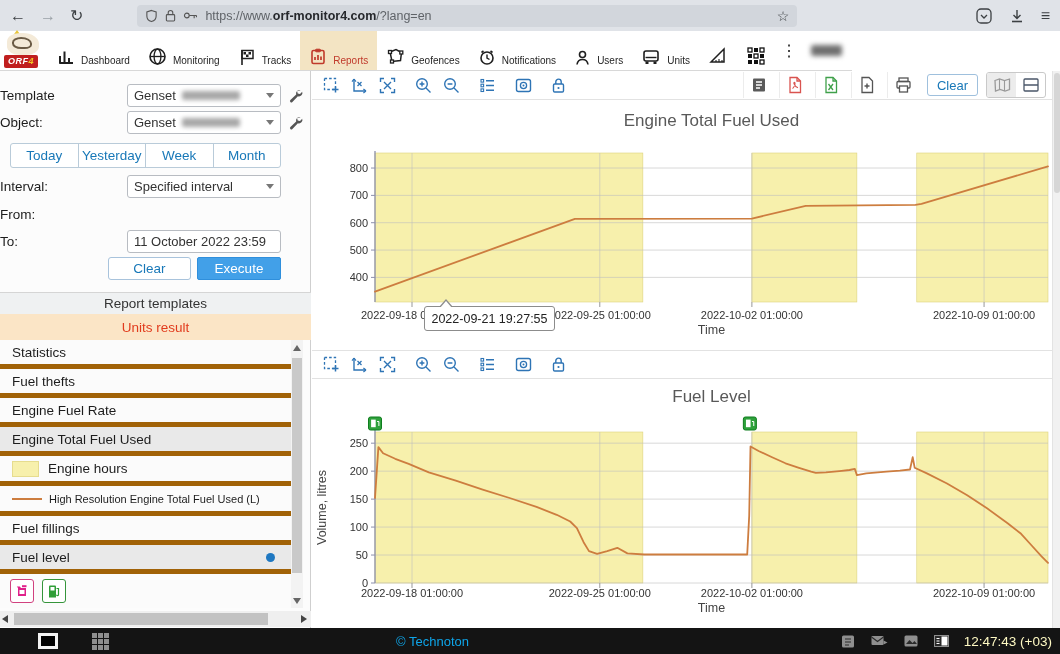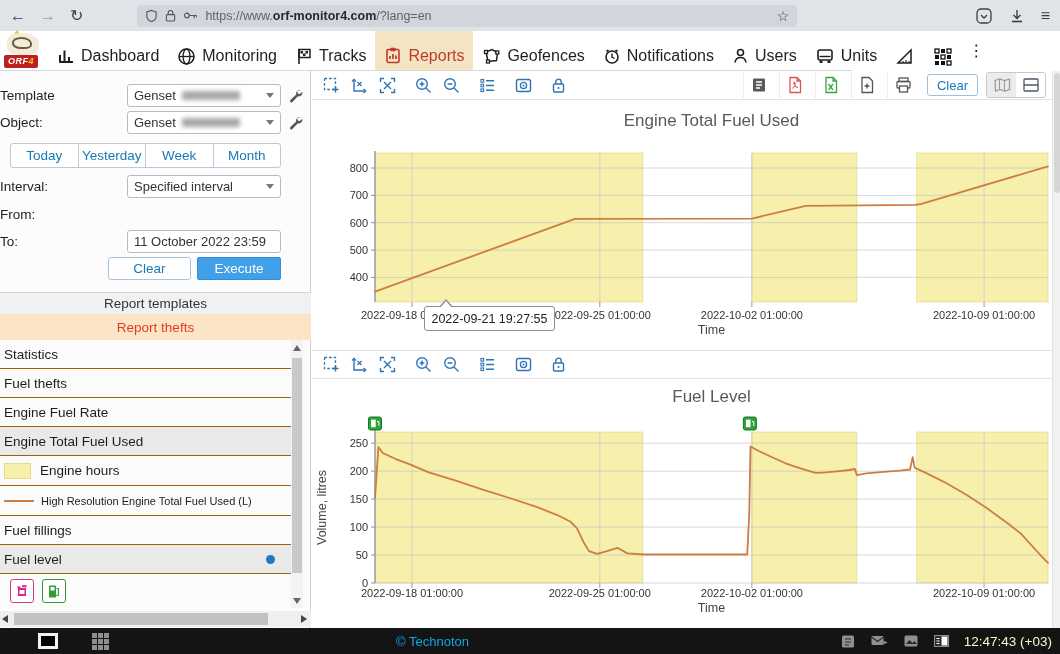--- a/index.html
+++ b/index.html
@@ -16,21 +16,21 @@
   .star{margin-left:auto;font-size:14px;color:#3c4043}
   .br-right{margin-left:auto;display:flex;align-items:center;gap:16px}
   
   .nav{position:absolute;left:0;top:31px;width:852px;height:40px;background:#fff;border-bottom:1px solid #d8d8d8;display:flex;align-items:center}
   .logo{width:38px;height:38px;margin:0 6px 0 4px;position:relative;flex:0 0 auto}
   .logo .dog{position:absolute;left:3px;top:1px;width:32px;height:22px;background:#f4ead8;border-radius:40% 50% 40% 40%;overflow:hidden}
   .logo .dog i{position:absolute;left:5px;top:4px;width:20px;height:12px;border:2px solid #6b5b45;border-radius:50% 60% 40% 50%;display:block}
   .logo .crown{position:absolute;left:8px;top:-2px;width:0;height:0;border-left:5px solid transparent;border-right:5px solid transparent;border-bottom:7px solid #e8c53a}
   .logo .band{position:absolute;left:0;bottom:2px;width:34px;height:13px;background:#c01f1f;border-radius:2px;color:#fff;font-weight:bold;font-style:italic;font-size:9px;text-align:center;line-height:13px;letter-spacing:.5px}
   .logo .band b{color:#f2c522}
-  .navitem{display:flex;align-items:flex-start;gap:6px;height:100%;padding:16px 9px;font-size:16px;color:#1f1f1f;cursor:pointer;white-space:nowrap}
+  .navitem{display:flex;align-items:flex-end;gap:6px;height:100%;padding:4px 9px;font-size:10px;color:#1f1f1f;cursor:pointer;white-space:nowrap}
   .navitem svg{flex:0 0 auto}
   .navitem.active{background:#f3e4c3;color:#c03a2b}
   .navitem.active svg *{stroke:#c03a2b}
   .kebab{font-size:16px;color:#222;padding:0 6px;letter-spacing:0}
   .blur-chip{width:66px;height:11px;background:#6f6f6f;border-radius:2px;filter:blur(2.6px);margin:0 10px 0 8px}
   
   .sidebar{position:absolute;left:0;top:71px;width:311px;height:557px;background:#fcfcfc;border-right:1px solid #cfcfcf}
   .srow{position:absolute;left:0;width:311px;display:flex;align-items:center}
   .slabel{margin-left:0;font-size:13.5px}
   .sel,.inp{position:absolute;left:127px;width:154px;height:23px;border:1px solid #b8bcc2;border-radius:3px;background:#fff;display:flex;align-items:center;padding:0 6px;font-size:13px;color:#333;cursor:pointer}
@@ -38,21 +38,21 @@
   .blur-sm{display:inline-block;width:58px;height:9px;background:#a8a8a8;border-radius:2px;filter:blur(2px);margin-left:6px}
   .wrench{position:absolute;left:288px;cursor:pointer}
   .quick{position:absolute;left:10px;top:72px;width:271px;height:25px;display:flex;border:1px solid #b9cbd9;border-radius:3px;overflow:hidden;background:#fff}
   .quick div{flex:1;display:flex;align-items:center;justify-content:center;color:#1878b8;font-size:13.5px;border-left:1px solid #b9cbd9;cursor:pointer}
   .quick div:first-child{border-left:none}
   .btn-clear{position:absolute;left:108px;top:186px;width:83px;height:23px;border:1px solid #a8c3dc;border-radius:3px;background:#fff;color:#1878b8;font-size:13.5px;display:flex;align-items:center;justify-content:center;cursor:pointer}
   .btn-exec{position:absolute;left:197px;top:186px;width:84px;height:23px;border:1px solid #2f8fdc;border-radius:2px;background:#42a0e8;color:#fff;font-size:13.5px;display:flex;align-items:center;justify-content:center;cursor:pointer}
   .shdr{position:absolute;left:0;top:221px;width:311px;height:22px;background:#eff1f2;border-top:1px solid #d5d5d5;display:flex;align-items:center;justify-content:center;font-size:13.5px;color:#333;cursor:pointer}
   .sresult{position:absolute;left:0;top:243px;width:311px;height:26px;background:#fbe5c6;display:flex;align-items:center;justify-content:center;font-size:13.5px;color:#e13b1d;cursor:pointer}
   .list{position:absolute;left:0;top:269px;width:291px}
-  .li{height:29px;display:flex;align-items:center;padding-left:4px;border-bottom:1px solid #a16207;background:#fbfbfb;font-size:13.5px;cursor:pointer;position:relative}
+  .li{height:29px;display:flex;align-items:center;padding-left:12px;border-bottom:5px solid #a16207;background:#fbfbfb;font-size:13.5px;cursor:pointer;position:relative}
   .li.sel-row{background:#e9e9e9}
   .li .dot{position:absolute;right:16px;width:9px;height:9px;border-radius:50%;background:#1f78c1}
   .li.legend{height:30px;cursor:default;background:#fbfbfb}
   .sw-yellow{width:27px;height:16px;background:#f7f0ac;border:1px solid #e6dc8e;margin-right:9px}
   .sw-line{width:30px;height:0;border-top:2px solid #cd7d3f;margin-right:7px}
   .li.legend.small{font-size:11px}
   .iconrow{height:34px;display:flex;align-items:center;gap:8px;padding-left:10px;background:#fbfbfb}
   .fuelicon{width:24px;height:24px;border-radius:3px;display:flex;align-items:center;justify-content:center;background:#fff;cursor:pointer}
   .fuelicon.pink{border:1px solid #d1417f}
   .fuelicon.green{border:1px solid #35953b}
@@ -264,21 +264,21 @@
   <div class="srow" style="top:158px;height:24px">
     <span class="slabel">To:</span>
     <div class="inp">
         <span>11 October 2022 23:59</span>
       </div>
   </div>
   <div class="btn-clear">Clear</div>
   <div class="btn-exec">Execute</div>
 
   <div class="shdr">Report templates</div>
-  <div class="sresult">Report thefts</div>
+  <div class="sresult">Units result</div>
 
   <div class="list">
     <div class="li">Statistics</div>
     <div class="li">Fuel thefts</div>
     <div class="li">Engine Fuel Rate</div>
     <div class="li sel-row">Engine Total Fuel Used</div>
     <div class="li legend">
       <span class="sw-yellow"></span>
       <span>Engine hours</span>
     </div>

